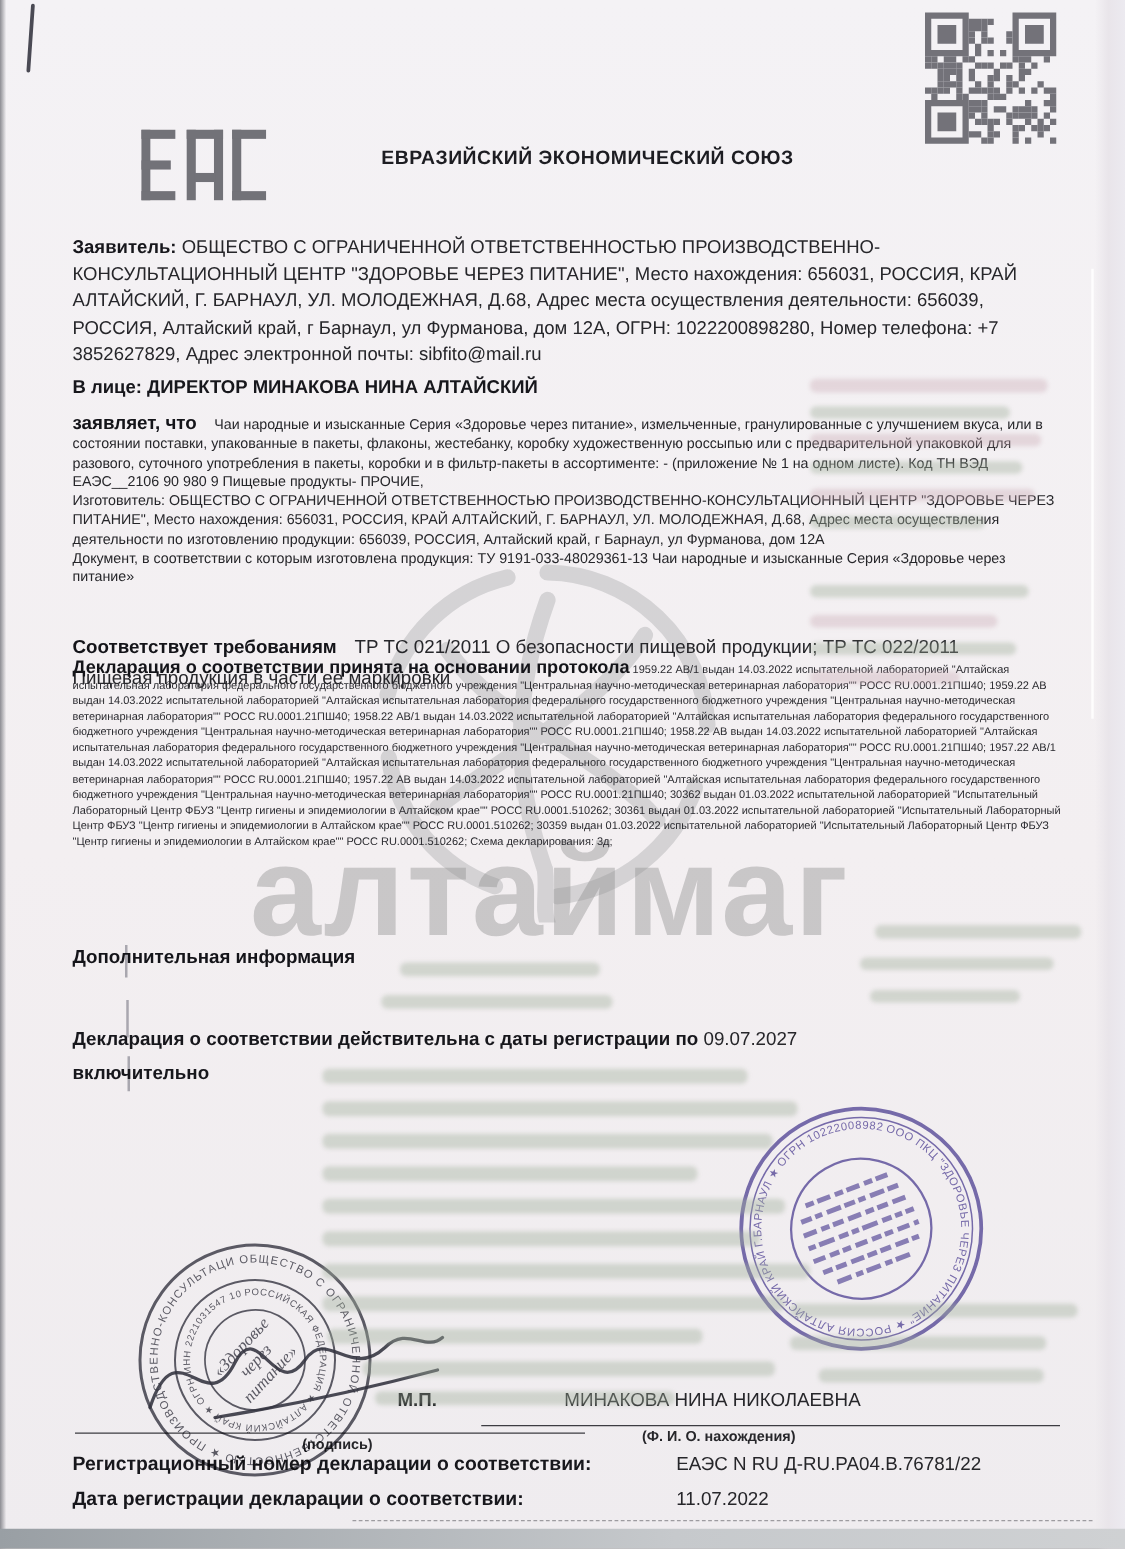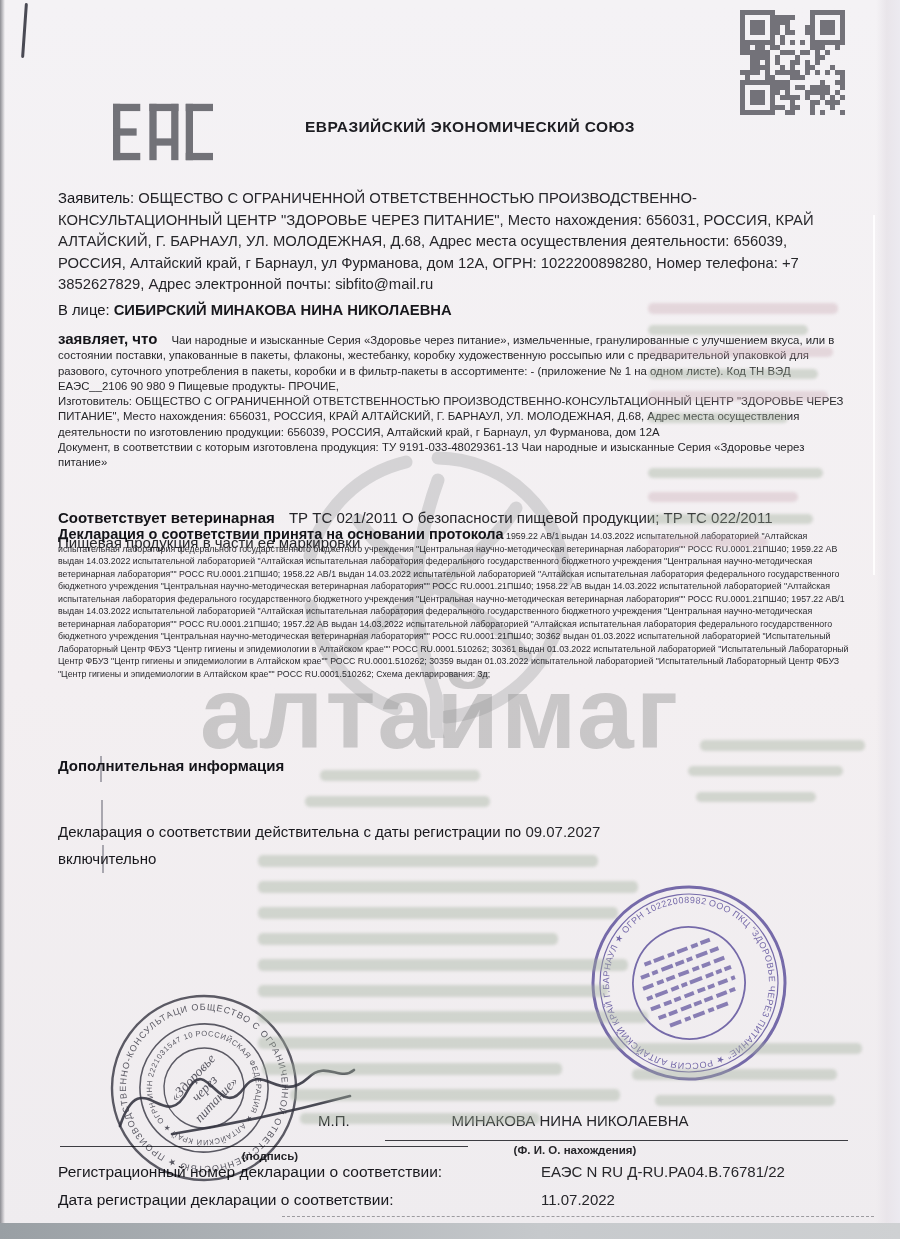--- a/index.html
+++ b/index.html
@@ -21,21 +21,21 @@
   .eac{left:113px;top:100px;opacity:.85;}
   .title{left:90px;width:760px;text-align:center;font-weight:bold;font-size:15.5px;letter-spacing:.4px;color:#1d1d22;}
   .qr{left:740px;top:10px;width:105px;height:105px;position:absolute;opacity:.82;}
   .qm{position:absolute;width:5px;height:5px;background:#57575f;}
   .qf{position:absolute;width:35px;height:35px;border:5px solid #57575f;box-sizing:border-box;}
   .qf::after{content:'';position:absolute;inset:5px;background:#57575f;}
   
   .blk{left:58px;width:795px;}
   .t14{font-size:14.8px;line-height:21.5px;}
   .t11{font-size:11.4px;line-height:15.3px;}
-  .b{font-weight:normal;color:#17171c;}
+  .b{font-weight:bold;color:#17171c;}
   .lead{font-size:15px;font-weight:bold;color:#141419;}
   .tiny{font-size:8.8px;line-height:12.55px;color:#2b2b30;}
   .val{font-size:15px;}
   .cap{font-size:11.5px;font-weight:bold;}
   .line{border-top:1.6px solid #3c3c42;height:0;}
   
   .wm-brand{left:200px;top:655px;font-size:102px;font-weight:bold;letter-spacing:2px;color:rgba(142,142,144,.42);white-space:nowrap;}
   .wm-slogan{left:300px;width:360px;top:774px;font-size:33px;color:rgba(152,152,154,.85);letter-spacing:.5px;text-align:center;white-space:nowrap;}
   .wm-leaf{left:288px;top:438px;opacity:.55;}
   
@@ -228,31 +228,31 @@
       <div class="qm" style="left: 50px; top: 100px;"></div>
       <div class="qm" style="left: 70px; top: 100px;"></div>
       <div class="qm" style="left: 80px; top: 100px;"></div>
       <div class="qm" style="left: 100px; top: 100px;"></div>
     </div>
 
   <div class="abs blk t14" style="top:188px">
     <span class="b">Заявитель:</span><span> ОБЩЕСТВО С ОГРАНИЧЕННОЙ ОТВЕТСТВЕННОСТЬЮ ПРОИЗВОДСТВЕННО-КОНСУЛЬТАЦИОННЫЙ ЦЕНТР "ЗДОРОВЬЕ ЧЕРЕЗ ПИТАНИЕ", Место нахождения: 656031, РОССИЯ, КРАЙ АЛТАЙСКИЙ, Г. БАРНАУЛ, УЛ. МОЛОДЕЖНАЯ, Д.68, Адрес места осуществления деятельности: 656039, РОССИЯ, Алтайский край, г Барнаул, ул Фурманова, дом 12А, ОГРН: 1022200898280, Номер телефона: +7 3852627829, Адрес электронной почты: sibfito@mail.ru</span>
   </div>
   <div class="abs blk t14" style="top:300px">
-    <span class="b">В лице:</span><span class="b" style="font-weight:600"> СИБИРСКИЙ МИНАКОВА НИНА НИКОЛАЕВНА</span>
+    <span class="b">В лице:</span><span class="b" style="font-weight:600"> ДИРЕКТОР МИНАКОВА НИНА АЛТАЙСКИЙ</span>
   </div>
 
   <div class="abs blk t11" style="top:331px">
     <div><span class="lead" style="margin-right:14px">заявляет, что</span><span>Чаи народные и изысканные Серия «Здоровье через питание», измельченные, гранулированные с улучшением вкуса, или в состоянии поставки, упакованные в пакеты, флаконы, жестебанку, коробку художественную россыпью или с предварительной упаковкой для разового, суточного употребления в пакеты, коробки и в фильтр-пакеты в ассортименте: - (приложение № 1 на одном листе). Код ТН ВЭД ЕАЭС__2106 90 980 9   Пищевые продукты- ПРОЧИЕ,</span></div>
     <div>Изготовитель: ОБЩЕСТВО С ОГРАНИЧЕННОЙ ОТВЕТСТВЕННОСТЬЮ ПРОИЗВОДСТВЕННО-КОНСУЛЬТАЦИОННЫЙ ЦЕНТР "ЗДОРОВЬЕ ЧЕРЕЗ ПИТАНИЕ", Место нахождения: 656031, РОССИЯ, КРАЙ АЛТАЙСКИЙ, Г. БАРНАУЛ, УЛ. МОЛОДЕЖНАЯ, Д.68, Адрес места осуществления деятельности по изготовлению продукции: 656039, РОССИЯ, Алтайский край, г Барнаул, ул Фурманова, дом 12А</div>
     <div>Документ, в соответствии с которым изготовлена продукция: ТУ 9191-033-48029361-13 Чаи народные и изысканные Серия «Здоровье через питание»</div>
   </div>
 
   <div class="abs" style="left:58px;top:505px;width:740px;font-size:15px;line-height:25px">
-    <span class="lead" style="margin-right:10px">Соответствует ветеринарная</span><span> ТР ТС 021/2011 О безопасности пищевой продукции; ТР ТС 022/2011 Пищевая продукция в части ее маркировки</span>
+    <span class="lead" style="margin-right:10px">Соответствует требованиям</span><span> ТР ТС 021/2011 О безопасности пищевой продукции; ТР ТС 022/2011 Пищевая продукция в части ее маркировки</span>
   </div>
 
   <div class="abs blk tiny" style="top:528px">
     <span class="lead" style="font-size:14.5px">Декларация о соответствии принята на основании протокола</span><span> 1959.22 АВ/1 выдан 14.03.2022  испытательной лабораторией "Алтайская испытательная лаборатория федерального государственного бюджетного учреждения "Центральная научно-методическая ветеринарная лаборатория"" РОСС RU.0001.21ПШ40; 1959.22 АВ выдан 14.03.2022  испытательной лабораторией "Алтайская испытательная лаборатория федерального государственного бюджетного учреждения "Центральная научно-методическая ветеринарная лаборатория"" РОСС RU.0001.21ПШ40; 1958.22 АВ/1 выдан 14.03.2022  испытательной лабораторией "Алтайская испытательная лаборатория федерального государственного бюджетного учреждения "Центральная научно-методическая ветеринарная лаборатория"" РОСС RU.0001.21ПШ40; 1958.22 АВ выдан 14.03.2022  испытательной лабораторией "Алтайская испытательная лаборатория федерального государственного бюджетного учреждения "Центральная научно-методическая ветеринарная лаборатория"" РОСС RU.0001.21ПШ40; 1957.22 АВ/1 выдан 14.03.2022  испытательной лабораторией "Алтайская испытательная лаборатория федерального государственного бюджетного учреждения "Центральная научно-методическая ветеринарная лаборатория"" РОСС RU.0001.21ПШ40; 1957.22 АВ выдан 14.03.2022  испытательной лабораторией "Алтайская испытательная лаборатория федерального государственного бюджетного учреждения "Центральная научно-методическая ветеринарная лаборатория"" РОСС RU.0001.21ПШ40; 30362 выдан 01.03.2022  испытательной лабораторией "Испытательный Лабораторный Центр ФБУЗ "Центр гигиены и эпидемиологии в Алтайском крае"" РОСС RU.0001.510262; 30361 выдан 01.03.2022  испытательной лабораторией "Испытательный Лабораторный Центр ФБУЗ "Центр гигиены и эпидемиологии в Алтайском крае"" РОСС RU.0001.510262; 30359 выдан 01.03.2022  испытательной лабораторией "Испытательный Лабораторный Центр ФБУЗ "Центр гигиены и эпидемиологии в Алтайском крае"" РОСС RU.0001.510262; Схема декларирования: 3д;</span>
   </div>
 
   <div class="abs blk lead" style="top:757px">Дополнительная информация</div>
 
   <div class="abs blk" style="top:818px;font-size:15px;line-height:27px">
     <div><span class="b">Декларация о соответствии действительна с даты регистрации по</span> <span>09.07.2027</span></div>

